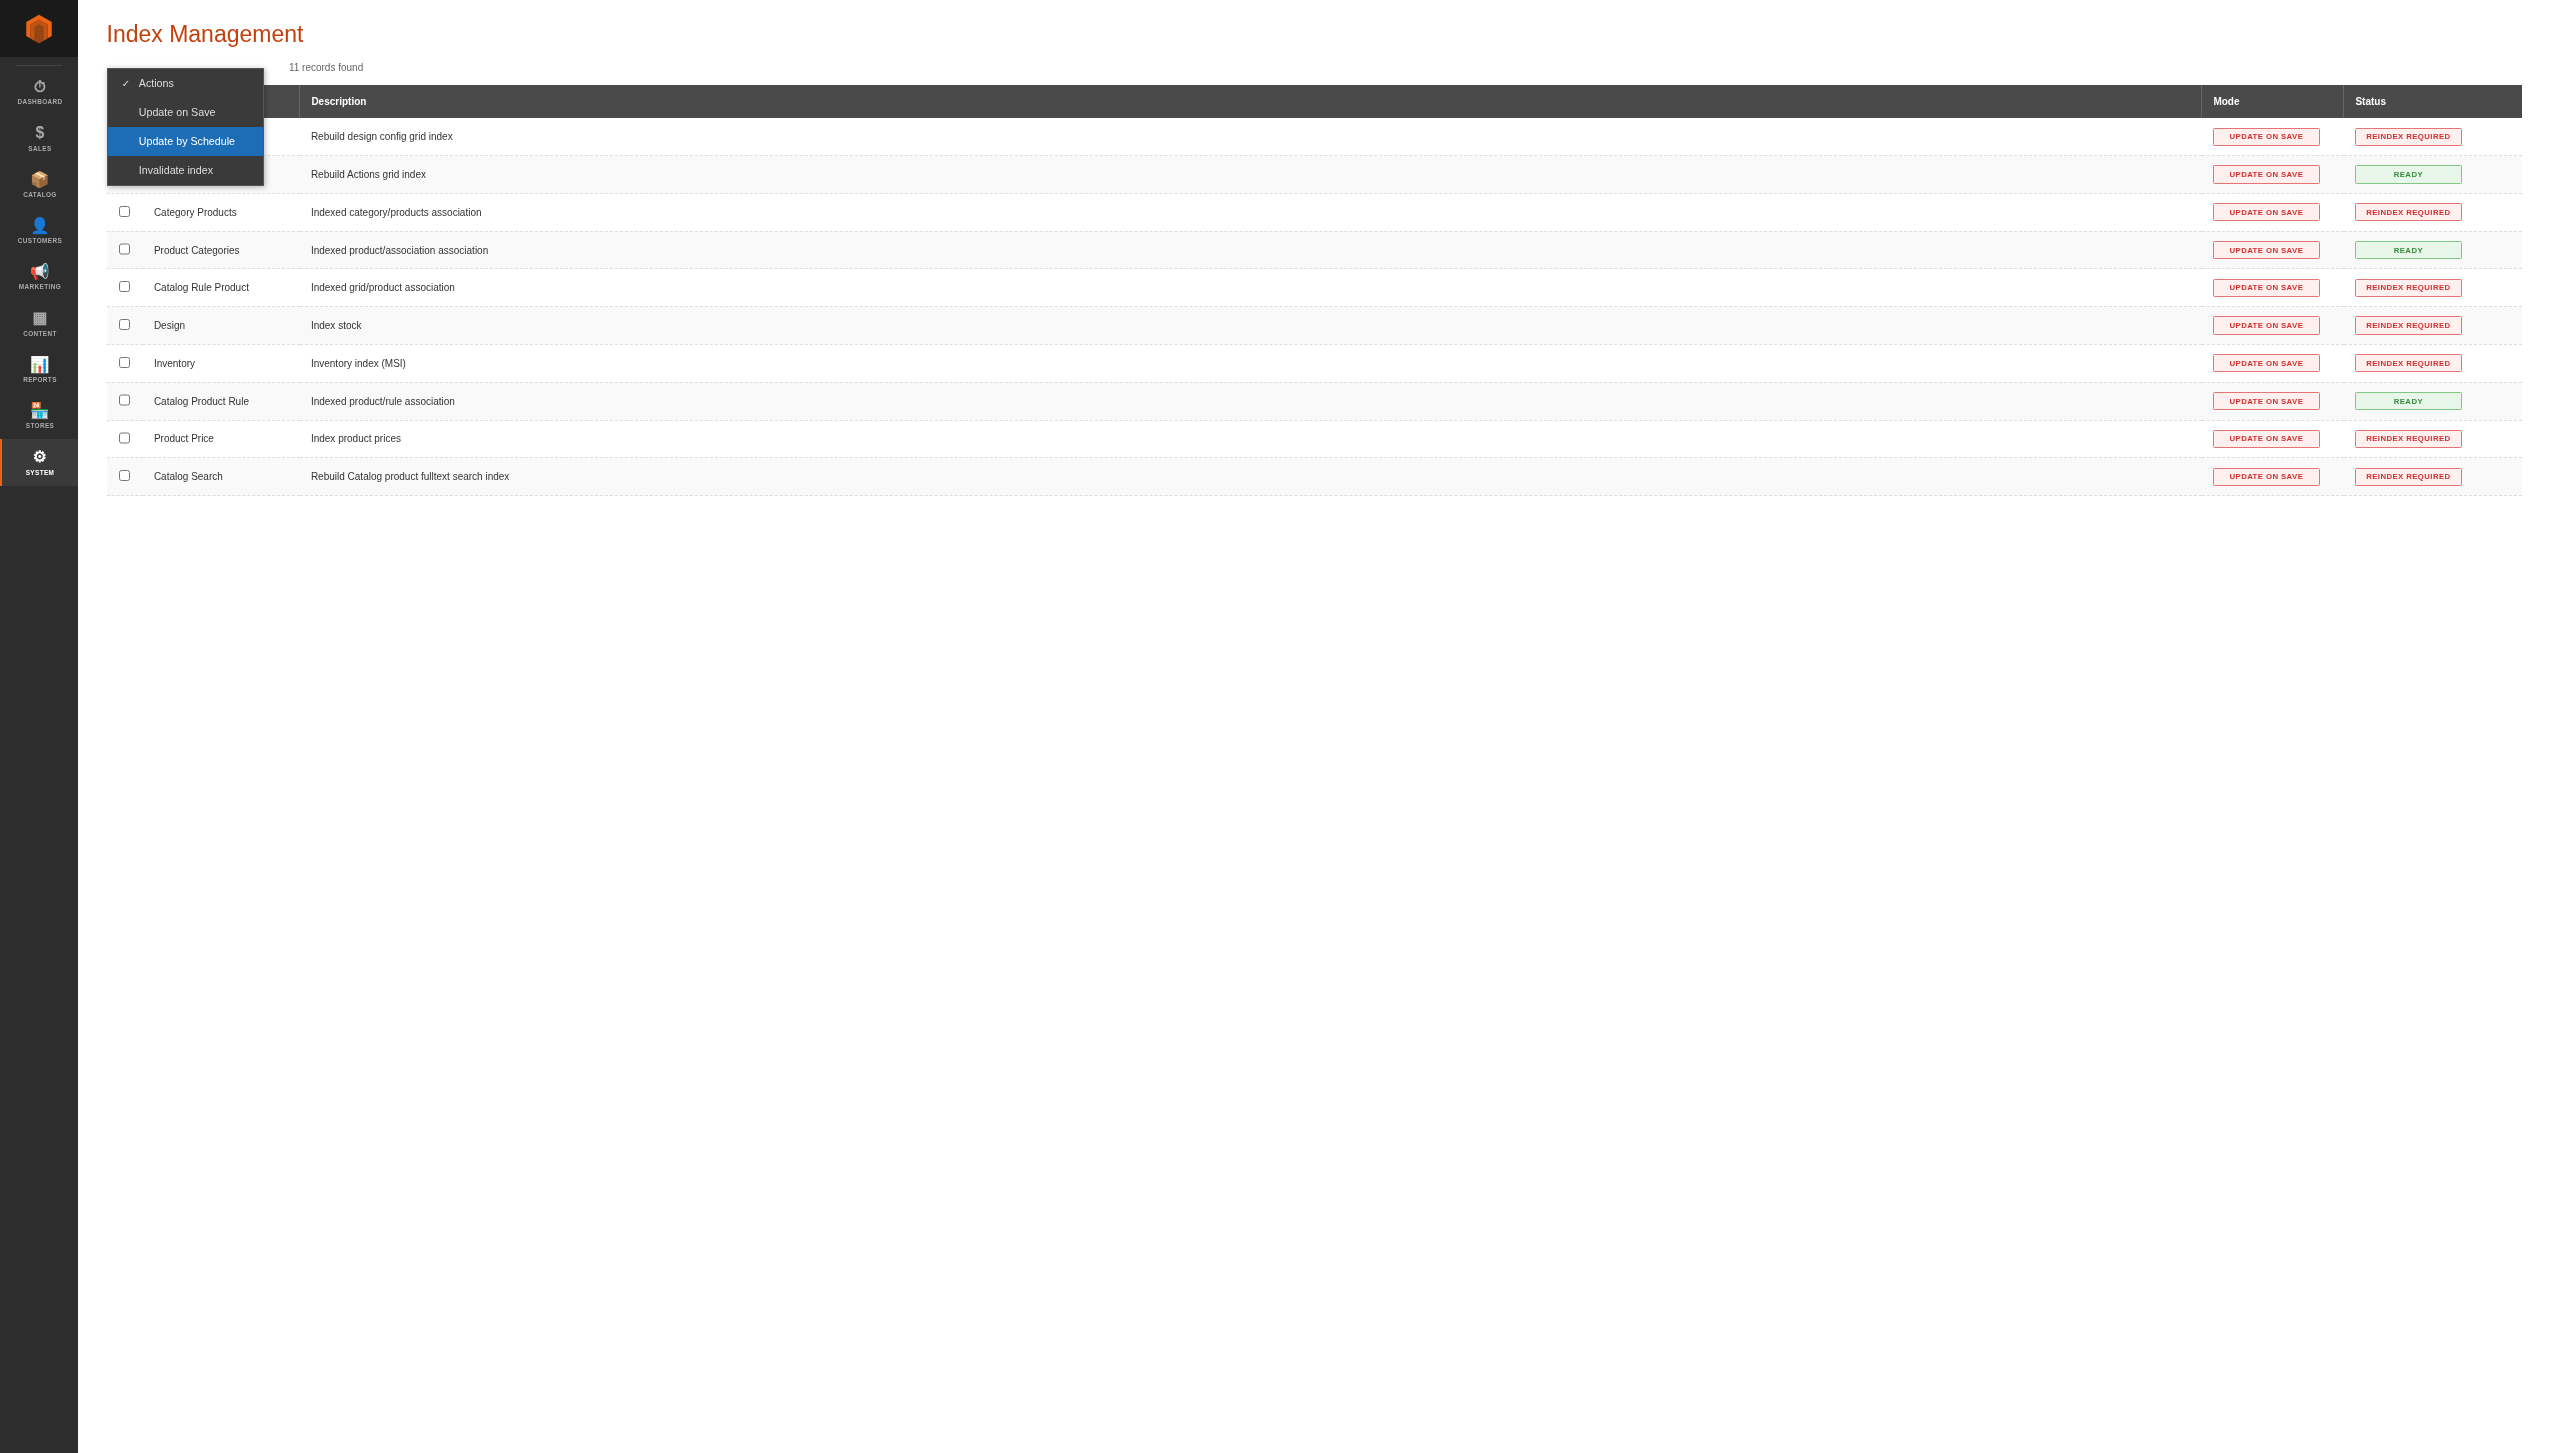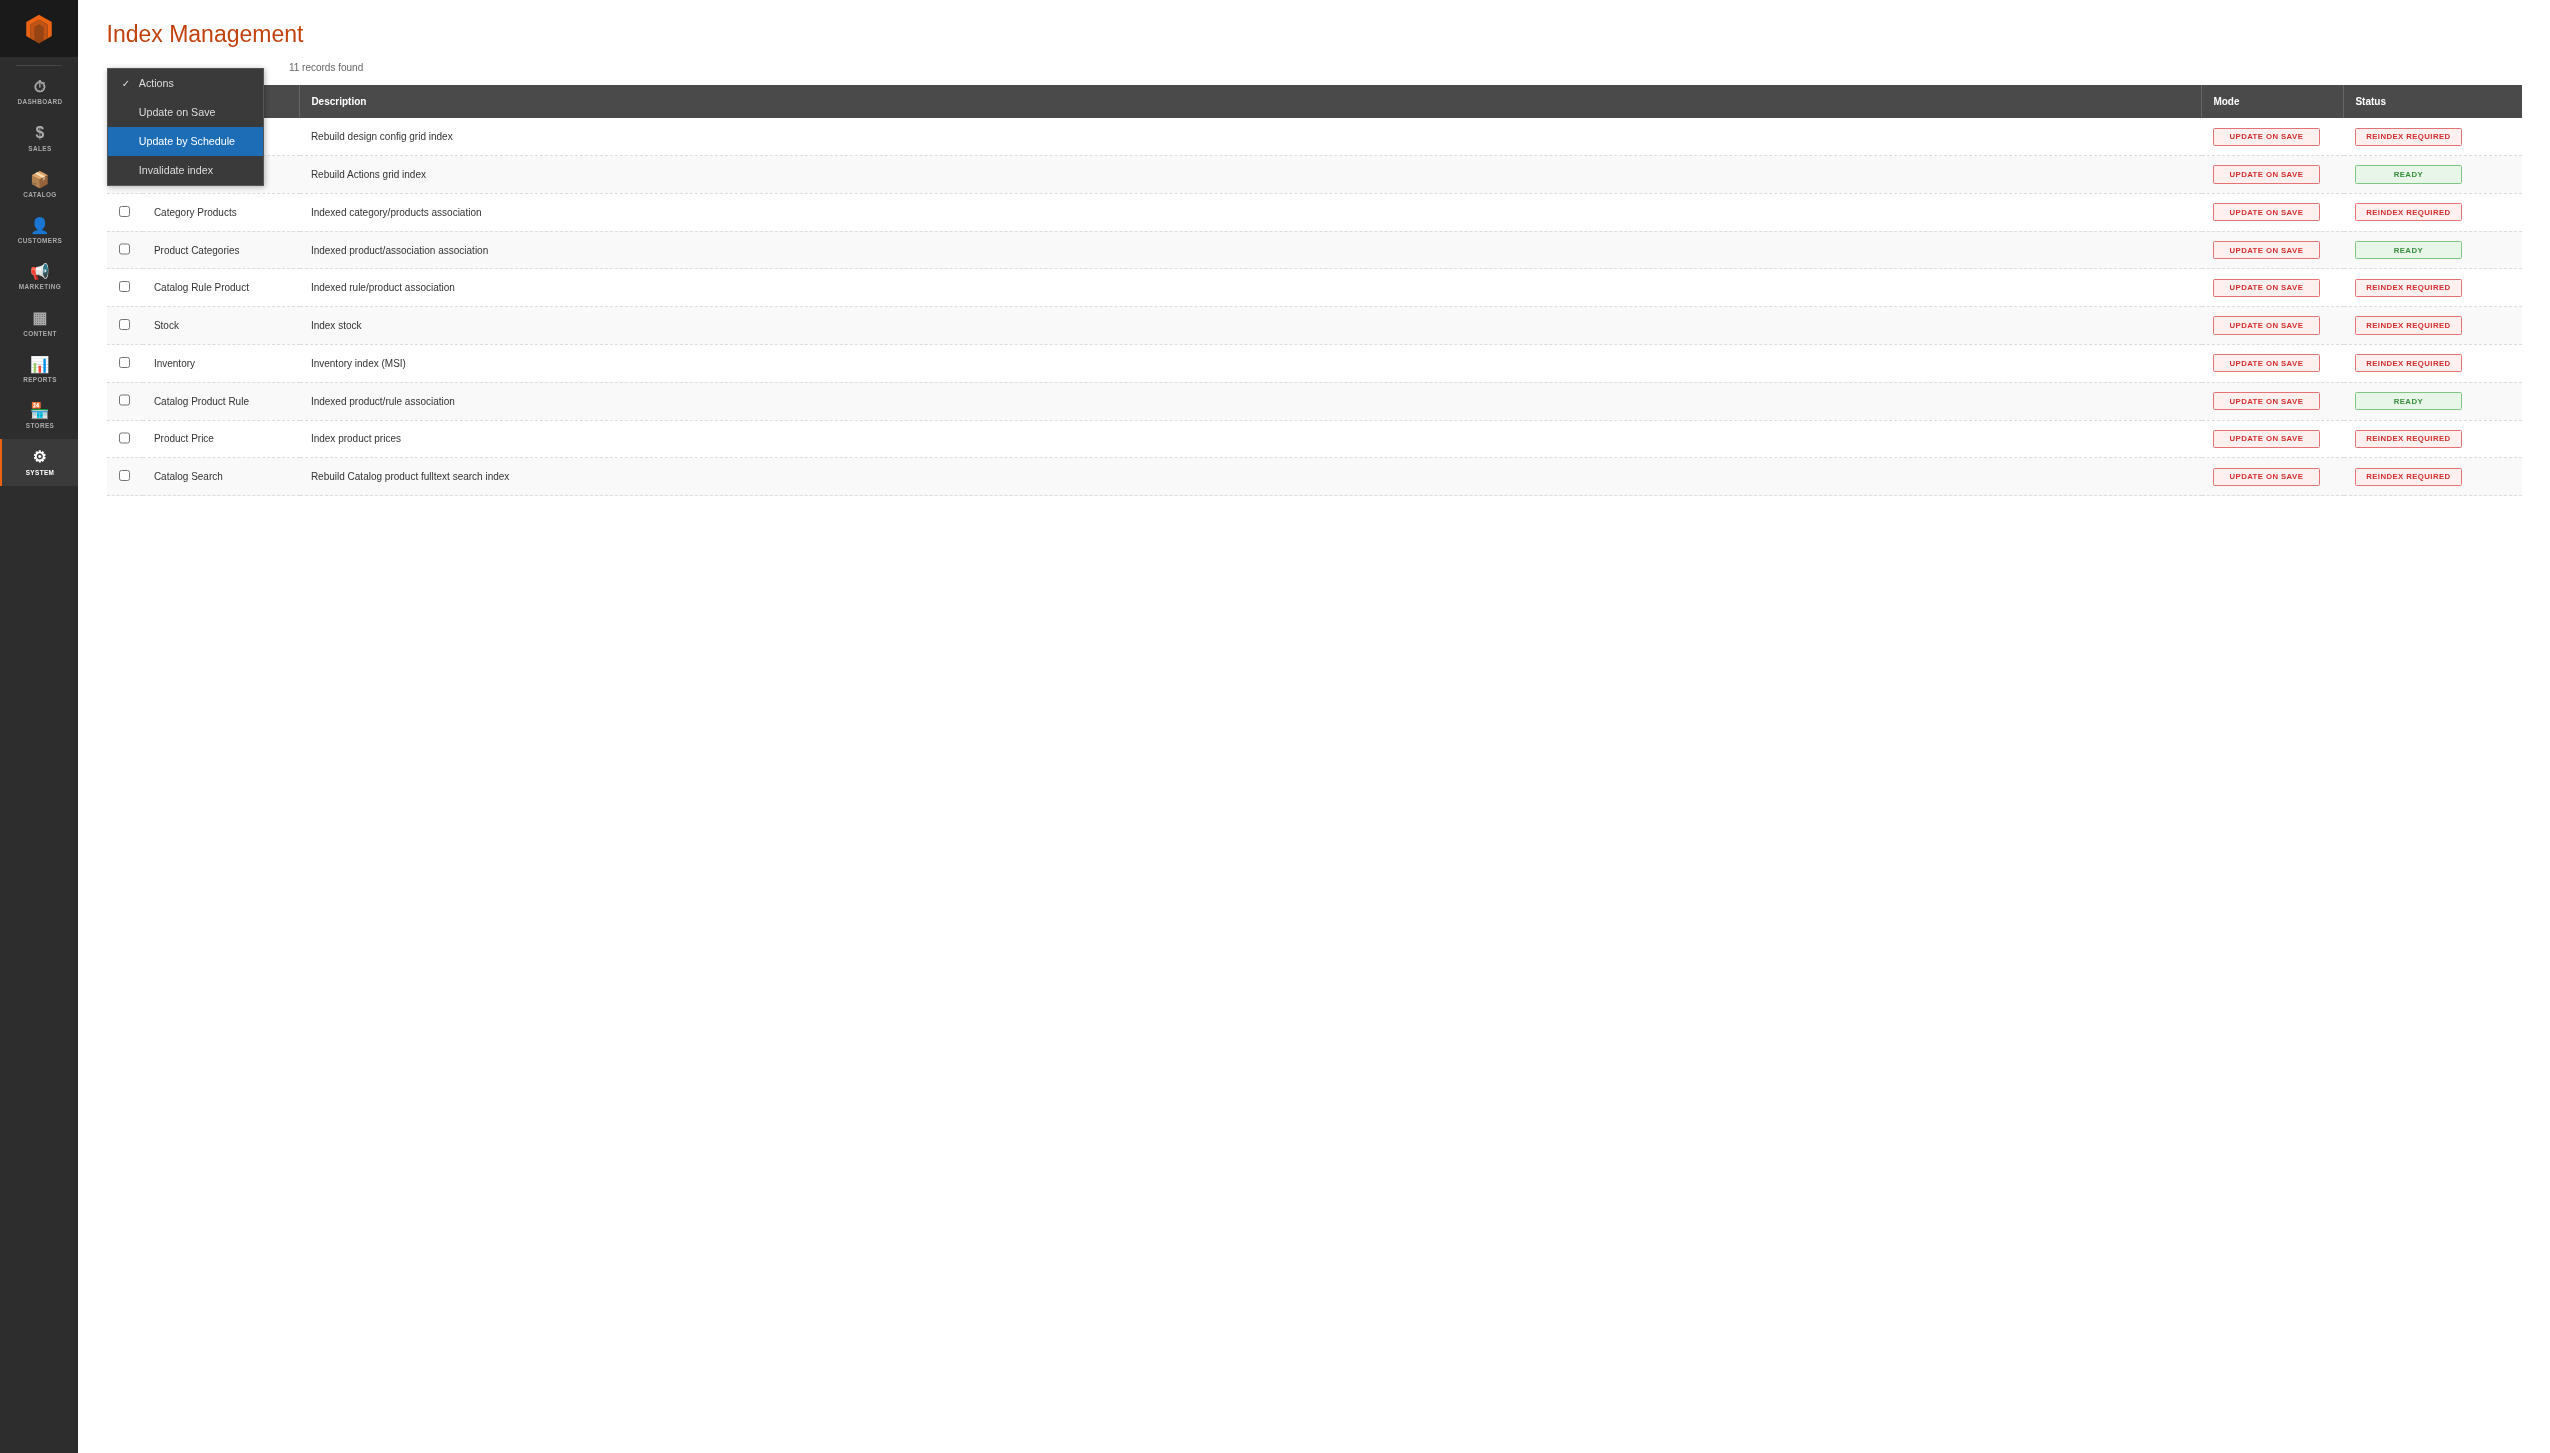--- a/index.html
+++ b/index.html
@@ -278,27 +278,27 @@
           <tr>
             <td class="checkbox-col"><input type="checkbox" style=""></td>
             <td>Product Categories</td>
             <td>Indexed product/association association</td>
             <td><span class="badge badge-red">UPDATE ON SAVE</span></td>
             <td><span class="badge badge-green">READY</span></td>
           </tr>
           <tr>
             <td class="checkbox-col"><input type="checkbox" style=""></td>
             <td>Catalog Rule Product</td>
-            <td>Indexed rule/product association</td>
-            <td><span class="badge badge-red">UPDATE ON SAVE</span></td>
-            <td><span class="badge badge-red">REINDEX REQUIRED</span></td>
-          </tr>
-          <tr>
-            <td class="checkbox-col"><input type="checkbox" style=""></td>
-            <td>Stock</td>
+            <td>Indexed grid/product association</td>
+            <td><span class="badge badge-red">UPDATE ON SAVE</span></td>
+            <td><span class="badge badge-red">REINDEX REQUIRED</span></td>
+          </tr>
+          <tr>
+            <td class="checkbox-col"><input type="checkbox" style=""></td>
+            <td>Design</td>
             <td>Index stock</td>
             <td><span class="badge badge-red">UPDATE ON SAVE</span></td>
             <td><span class="badge badge-red">REINDEX REQUIRED</span></td>
           </tr>
           <tr>
             <td class="checkbox-col"><input type="checkbox" style=""></td>
             <td>Inventory</td>
             <td>Inventory index (MSI)</td>
             <td><span class="badge badge-red">UPDATE ON SAVE</span></td>
             <td><span class="badge badge-red">REINDEX REQUIRED</span></td>

